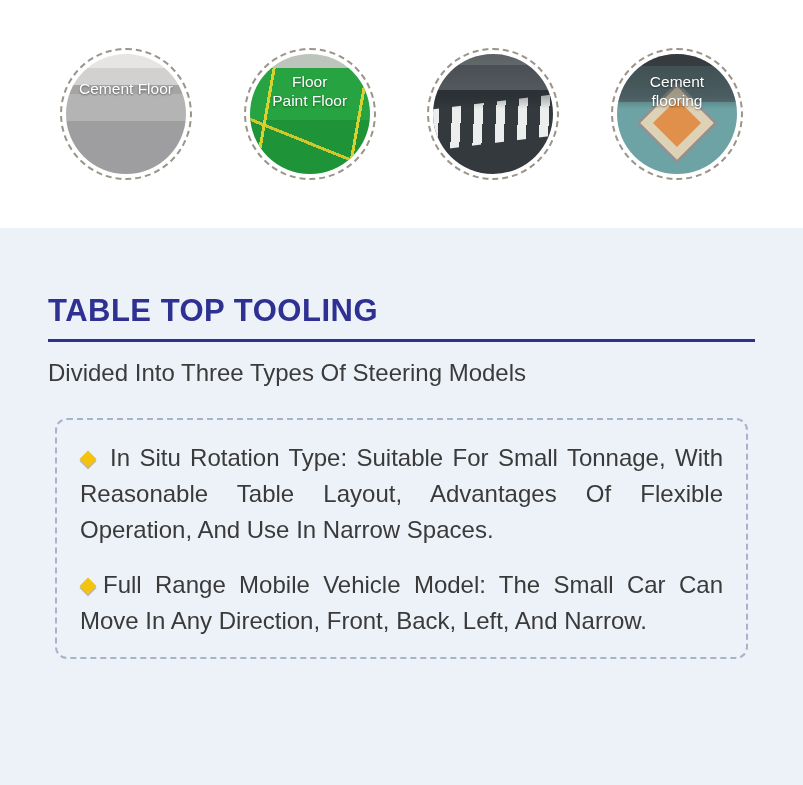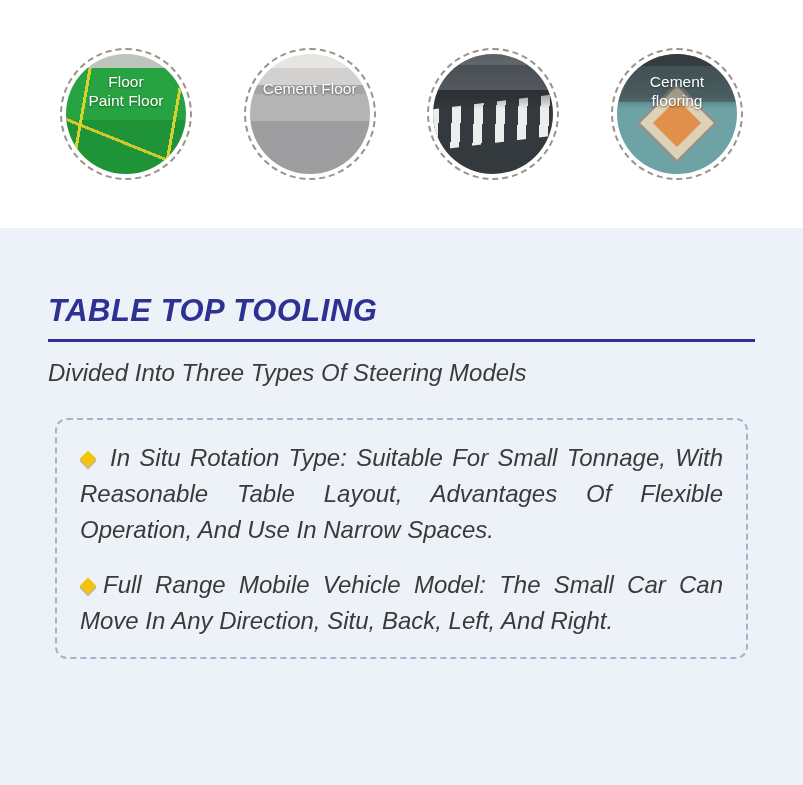--- a/index.html
+++ b/index.html
@@ -63,21 +63,20 @@
   .photo.rubber::after{
     content:"";position:absolute;left:50%;top:36%;width:34px;height:34px;z-index:1;
     background:#e0904a;border:9px solid #ddd1b6;
     transform:translateX(-50%) rotate(45deg);
     box-shadow:0 0 0 3px #8d9394;
   }
   
   .main-section{
     height:557px;background:#edf2f8;box-sizing:border-box;
     padding:66px 48px 0 48px;
-    font-style:italic;
   }
   .title-wrap{
     width:707px;border-bottom:3px solid #2e3192;padding-bottom:11px;
   }
   .section-title{
     margin:0;color:#2e3192;font-size:31px;font-weight:800;
     letter-spacing:0.5px;line-height:1.1;
   }
   .subtitle{
     margin:17px 0 0 0;color:#3b3b3b;font-size:24px;font-weight:400;line-height:1.2;
@@ -100,29 +99,29 @@
   .model-item.tight .diamond{margin-right:9px;}
 </style>
 </head>
 <body>
 
 <div class="page">
 
   <div class="top-section">
 
     <div class="floor-circle">
-      <div class="photo paint">
-        <div class="caption">Floor
-Paint Floor</div>
+      <div class="photo cement">
+        <div class="caption single">Cement Floor</div>
       </div>
     </div>
 
     <div class="floor-circle">
-      <div class="photo cement">
-        <div class="caption single">Cement Floor</div>
+      <div class="photo paint">
+        <div class="caption">Floor
+Paint Floor</div>
       </div>
     </div>
 
     <div class="floor-circle">
       <div class="photo asphalt">
         <div class="shade"></div>
       </div>
     </div>
 
     <div class="floor-circle">
@@ -144,18 +143,18 @@
     <h2 class="subtitle">Divided Into Three Types Of Steering Models</h2>
 
     <div class="models-box">
 
       <p class="model-item">
         <span class="diamond"></span><span>In Situ Rotation Type: Suitable For Small Tonnage, With Reasonable Table Layout, Advantages Of Flexible Operation, And Use In Narrow Spaces.</span>
       </p>
 
 
       <p class="model-item tight">
-        <span class="diamond"></span><span>Full Range Mobile Vehicle Model: The Small Car Can Move In Any Direction, Situ, Back, Left, And Right.</span>
+        <span class="diamond"></span><span>Full Range Mobile Vehicle Model: The Small Car Can Move In Any Direction, Front, Back, Left, And Narrow.</span>
       </p>
 
     </div>
   </div>
 </div>
 
 </body></html>

